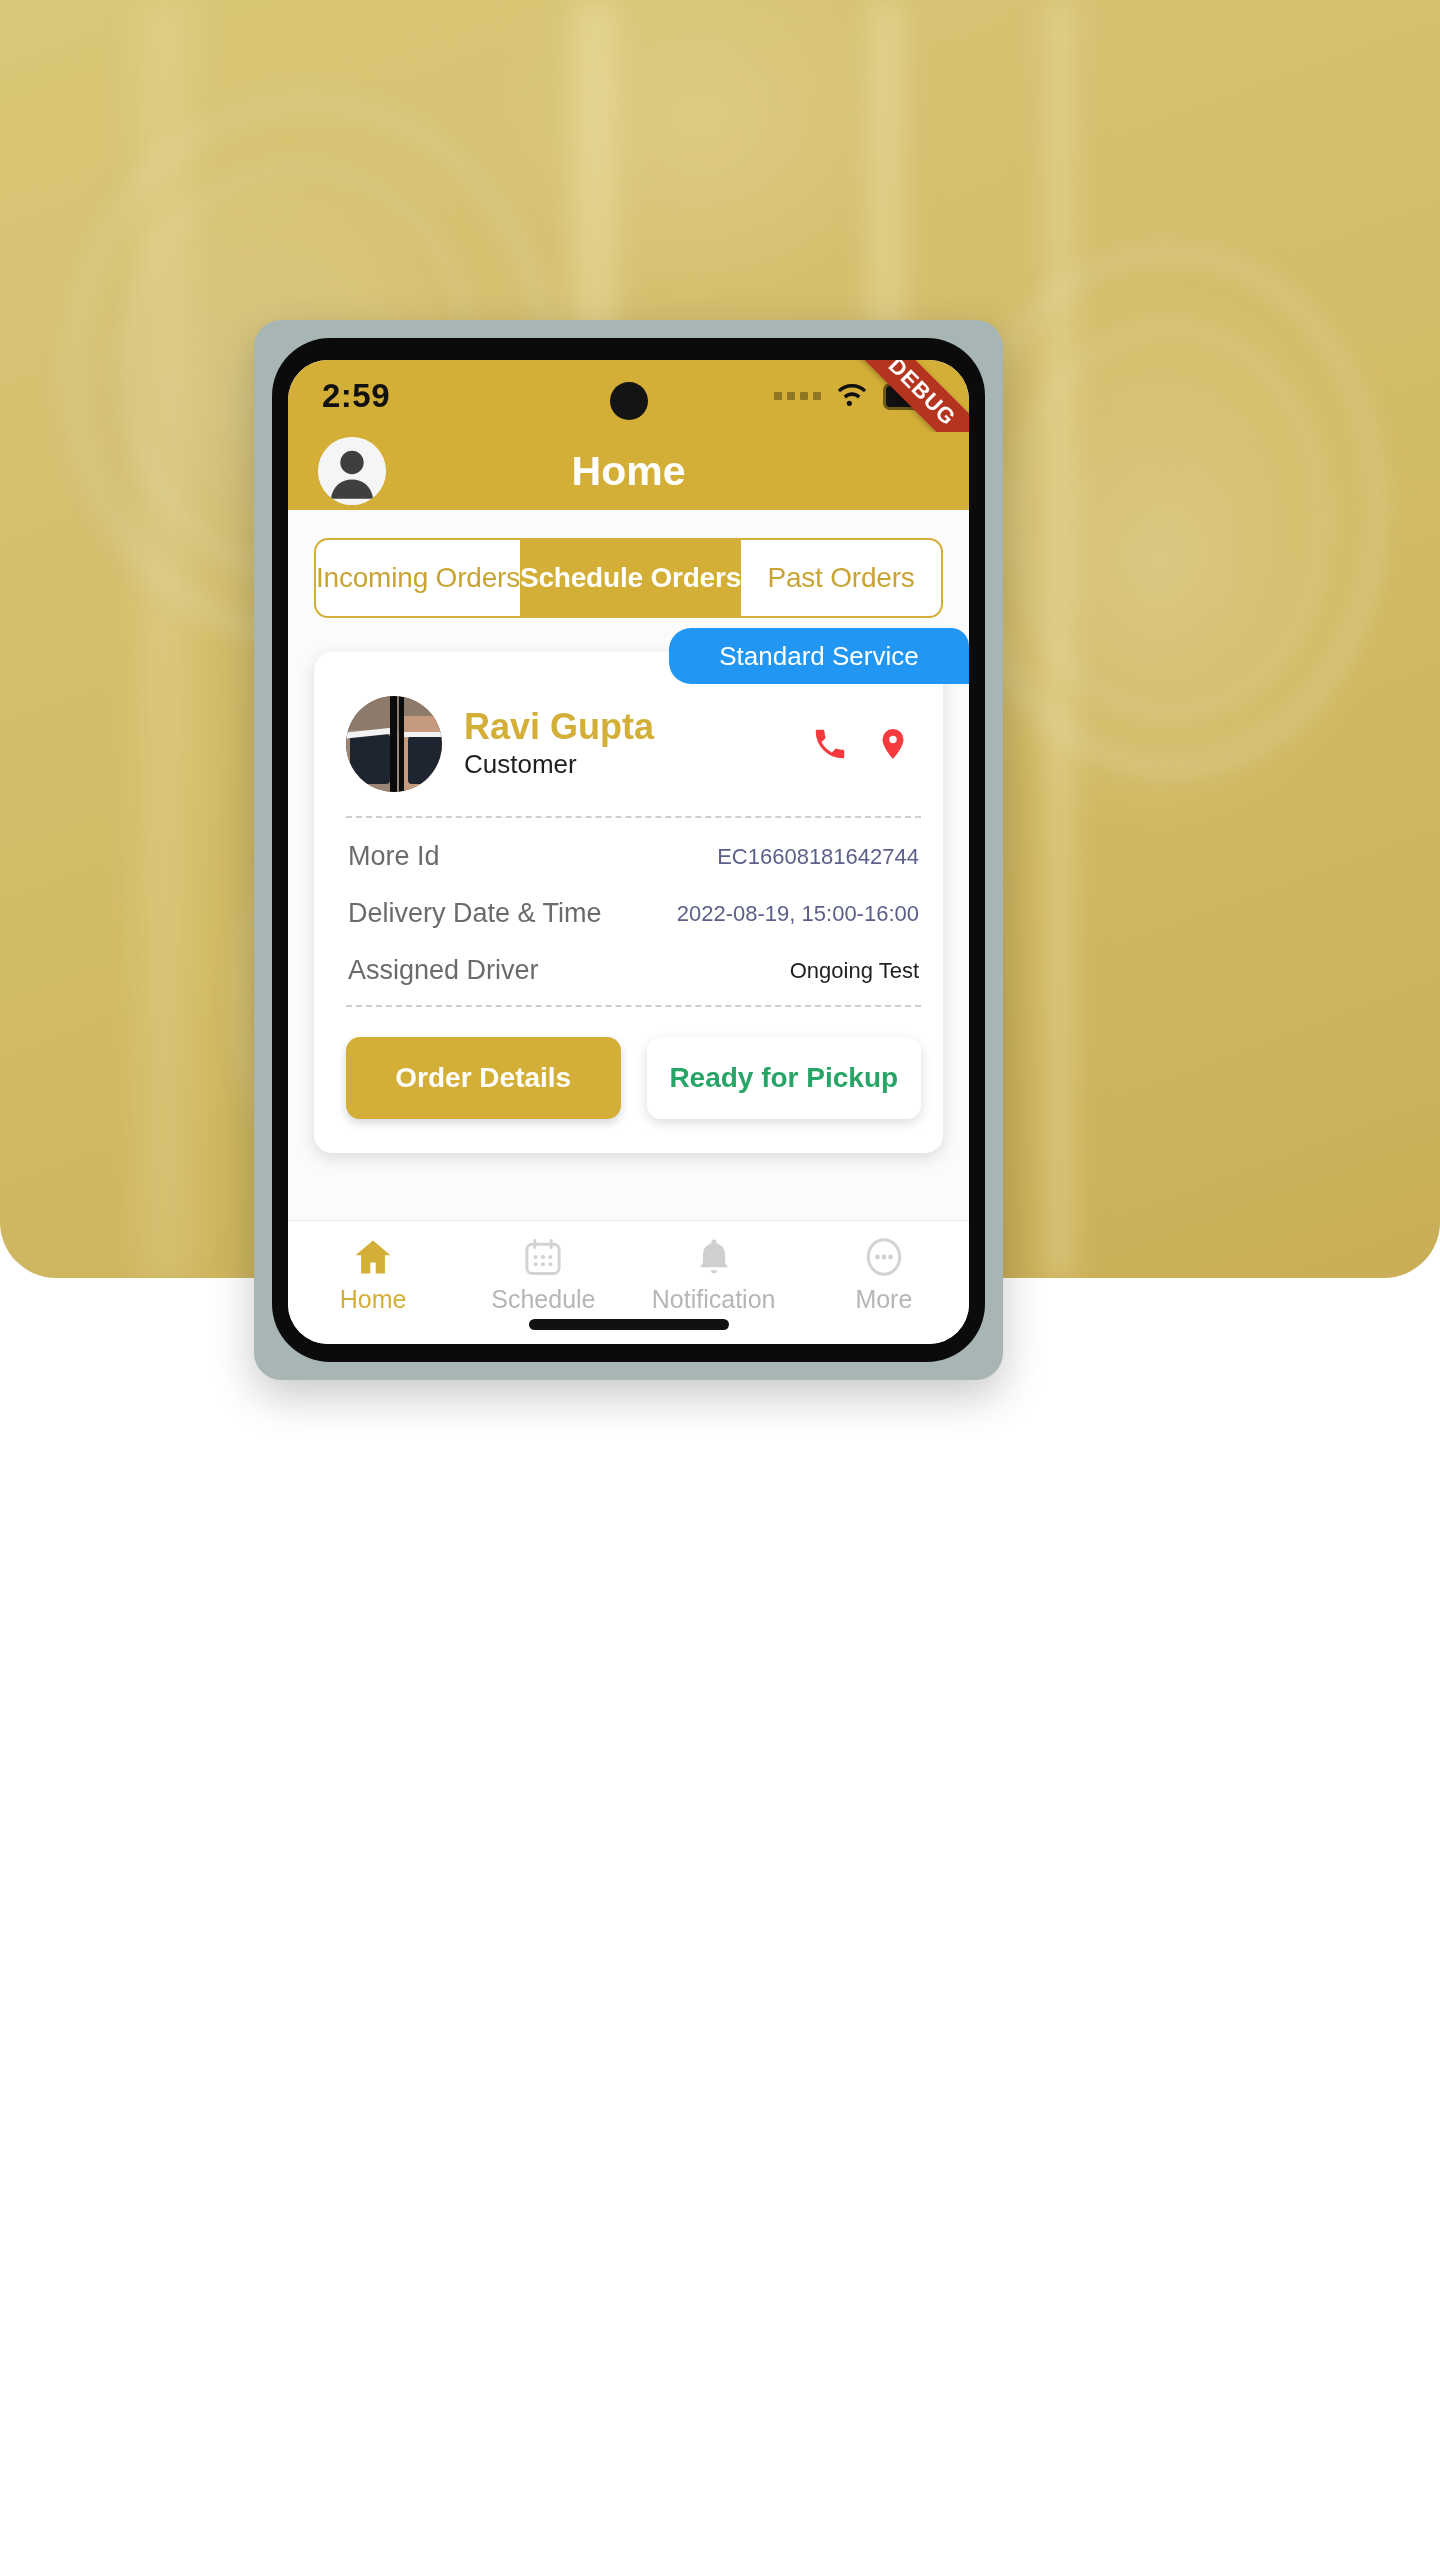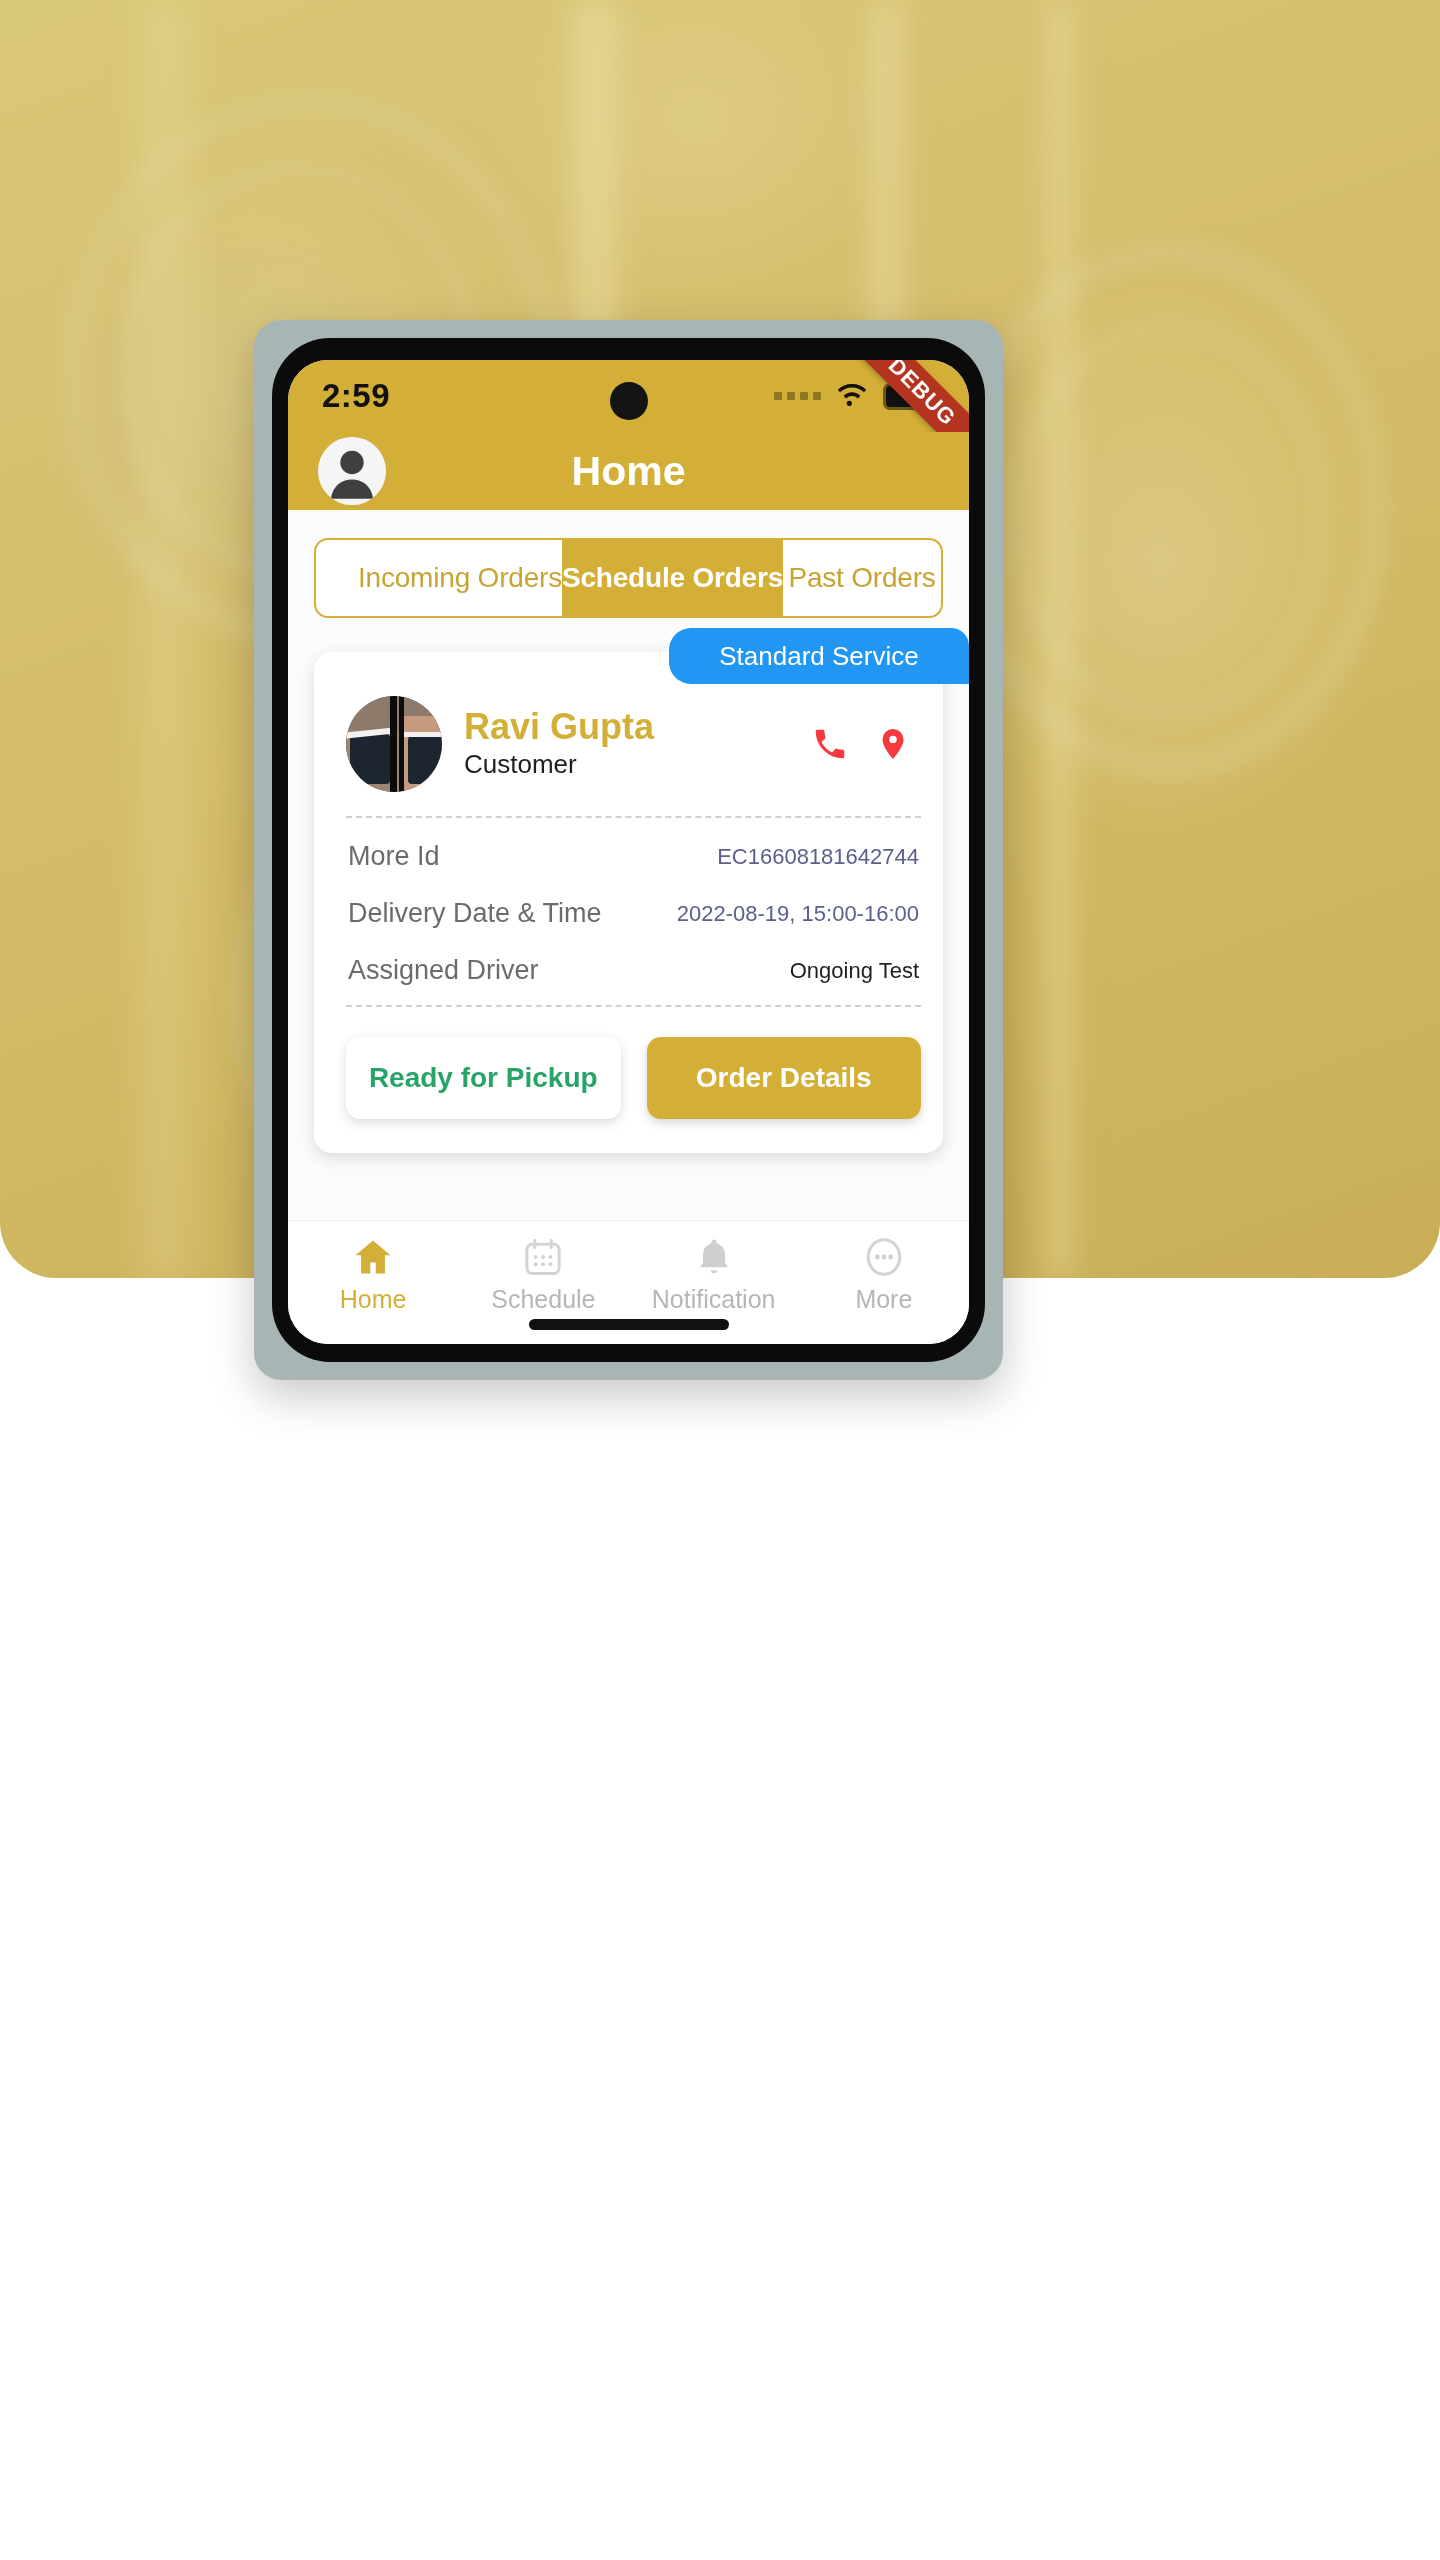--- a/index.html
+++ b/index.html
@@ -190,21 +190,20 @@
 
   
   .tabbar {
     margin: 28px 0 0 0;
     height: 80px;
     border: 2px solid #d4af37;
     border-radius: 14px;
     background: #ffffff;
     display: flex;
     overflow: hidden;
-    padding-left: 42px;
   }
   .tab {
     flex: 1;
     display: flex;
     align-items: center;
     justify-content: center;
     font-size: 28px;
     color: #c9a434;
     letter-spacing: -.2px;
     white-space: nowrap;
@@ -464,22 +463,22 @@
           <span class="row-label">Delivery Date &amp; Time</span>
           <span class="row-value">2022-08-19, 15:00-16:00</span>
         </div>
         <div class="row">
           <span class="row-label">Assigned Driver</span>
           <span class="row-value dark">Ongoing Test</span>
         </div>
       </div>
 
       <div class="card-actions">
+        <div class="btn btn-primary">Order Details</div>
         <div class="btn btn-secondary">Ready for Pickup</div>
-        <div class="btn btn-primary">Order Details</div>
       </div>
     </div>
 
   </div>
 
   <div class="bottomnav">
     <div class="navitem active">
       <svg width="44" height="44" viewBox="0 0 24 24">
               <path d="M12 3 2.5 11h3V21h5v-6h3v6h5V11h3z" fill="#d4af37"></path>
             </svg>

